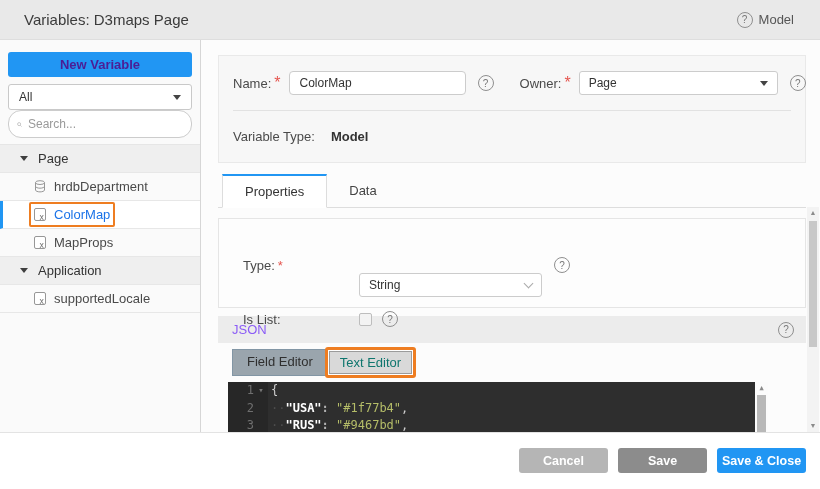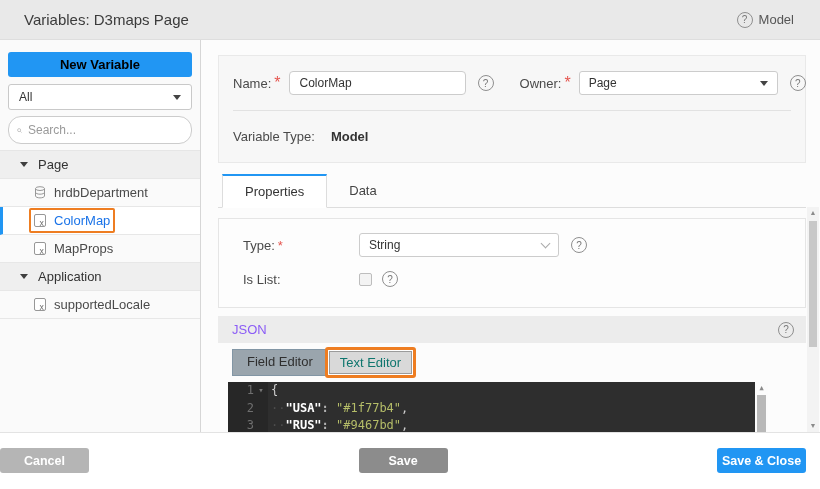--- a/index.html
+++ b/index.html
@@ -17,26 +17,26 @@
   .qcircle { width:16px; height:16px; border:1px solid #8f8f8f; border-radius:50%;
              display:inline-flex; align-items:center; justify-content:center;
              font-size:10px; color:#777; flex:0 0 auto; background:transparent; }
 
   
   .body { display:flex; height:392px; }
 
   
   .sidebar { width:201px; background:#fafafa; border-right:1px solid #d6d6d6; }
   .side-top { padding:12px 8px 0 8px; }
-  .btn-new { display:block; width:100%; height:25px; background:#2196f3; color:#000000;
+  .btn-new { display:block; width:100%; height:25px; background:#2196f3; color:#4c1d95;
              border:none; border-radius:3px; font-size:13px; font-weight:bold;
              margin-bottom:7px; cursor:pointer; font-family:inherit; }
   .sel-all { height:26px; background:#fff; border:1px solid #c9c9c9; border-radius:3px;
              display:flex; align-items:center; padding:0 10px; font-size:12px; color:#333;
-             margin-bottom:6px; cursor:pointer; }
+             cursor:pointer; }
   .tri-down { width:0; height:0; border-left:4px solid transparent; border-right:4px solid transparent;
               border-top:5px solid #444; margin-left:auto; }
   .search-box { height:28px; background:#fff; border:1px solid #ccc; border-radius:13px;
                 display:flex; align-items:center; padding:0 8px; margin-bottom:6px; }
   .search-box input { border:none; outline:none; flex:1; font-size:12px; color:#444;
                       margin-left:6px; background:transparent; font-family:inherit; }
   .search-box input::placeholder { color:#9a9a9a; }
 
   .tree { border-top:1px solid #e6e6e6; }
   .trow { height:28px; display:flex; align-items:center; border-bottom:1px solid #e7e7e7;
@@ -80,21 +80,21 @@
             padding-left:4px; height:34px; }
   .tab { padding:0 22px; font-size:13px; color:#444; display:flex; align-items:center; cursor:pointer; }
   .tab.active { background:#fff; border:1px solid #ddd; border-top:2px solid #2196f3;
                 border-bottom:1px solid #fff; margin-bottom:-1px; color:#333; }
 
   
   .panel-props { margin:10px 14px 0 17px; height:90px; border:1px solid #e5e5e5;
                  background:#fdfdfd; padding:14px 24px 0 24px; }
   .prow { display:flex; align-items:center; margin-bottom:14px; }
   .plabel { width:116px; font-size:13px; color:#4a4a4a; }
-  .sel-type { width:200px; }
+  .sel-type { width:183px;margin-top:40px; }
   .chev { width:7px; height:7px; border-right:1px solid #aaa; border-bottom:1px solid #aaa;
           transform:rotate(45deg); margin-left:auto; margin-top:-4px; }
   .checkbox { width:13px; height:13px; border:1px solid #bdbdbd; background:#f3f3f3;
               border-radius:2px; cursor:pointer; }
   .cb-help { margin-left:10px; }
 
   
   .json-section { margin:8px 14px 0 17px; }
   .json-head { height:27px; background:#ececec; display:flex; align-items:center;
                padding:0 12px 0 14px; }
@@ -130,21 +130,21 @@
 
   
   .main-scroll { position:absolute; left:606px; top:167px; width:12px; height:225px;
                  background:#f3f3f3; }
   .main-scroll .arr { height:12px; text-align:center; font-size:7px; color:#8a8a8a; line-height:12px; }
   .main-scroll .arr.dn { position:absolute; bottom:0; left:0; right:0; }
   .ms-thumb { position:absolute; left:2px; width:8px; top:14px; height:126px; background:#c8c8c8; }
 
   
   .footer { height:57px; background:#fff; border-top:1px solid #e3e3e3;
-            display:flex; justify-content:space-between; align-items:flex-start;
+            display:flex; justify-content:flex-end; align-items:flex-start;
             padding:15px 14px 0 0; gap:10px; }
   .fbtn { width:89px; height:25px; border:none; border-radius:3px; color:#fff;
           font-size:12.5px; font-weight:bold; cursor:pointer; font-family:inherit; }
   .fbtn.cancel { background:#b5b5b5; }
   .fbtn.save { background:#8c8c8c; }
   .fbtn.primary { background:#2196f3; }
 </style>
 </head>
 <body>
 

